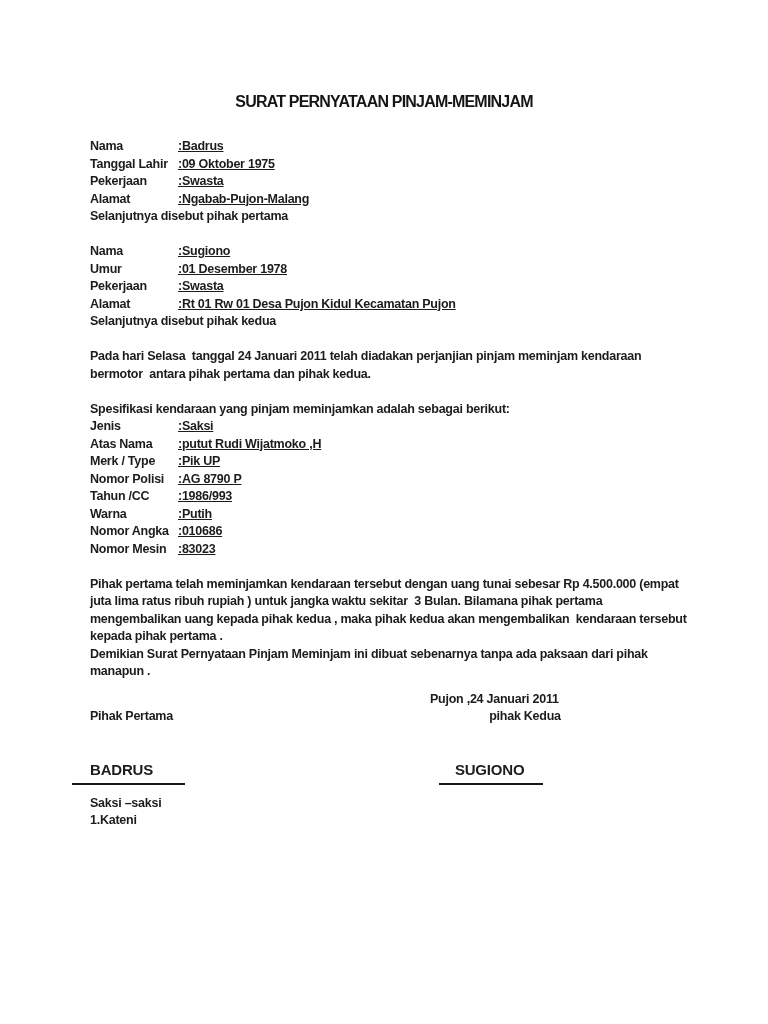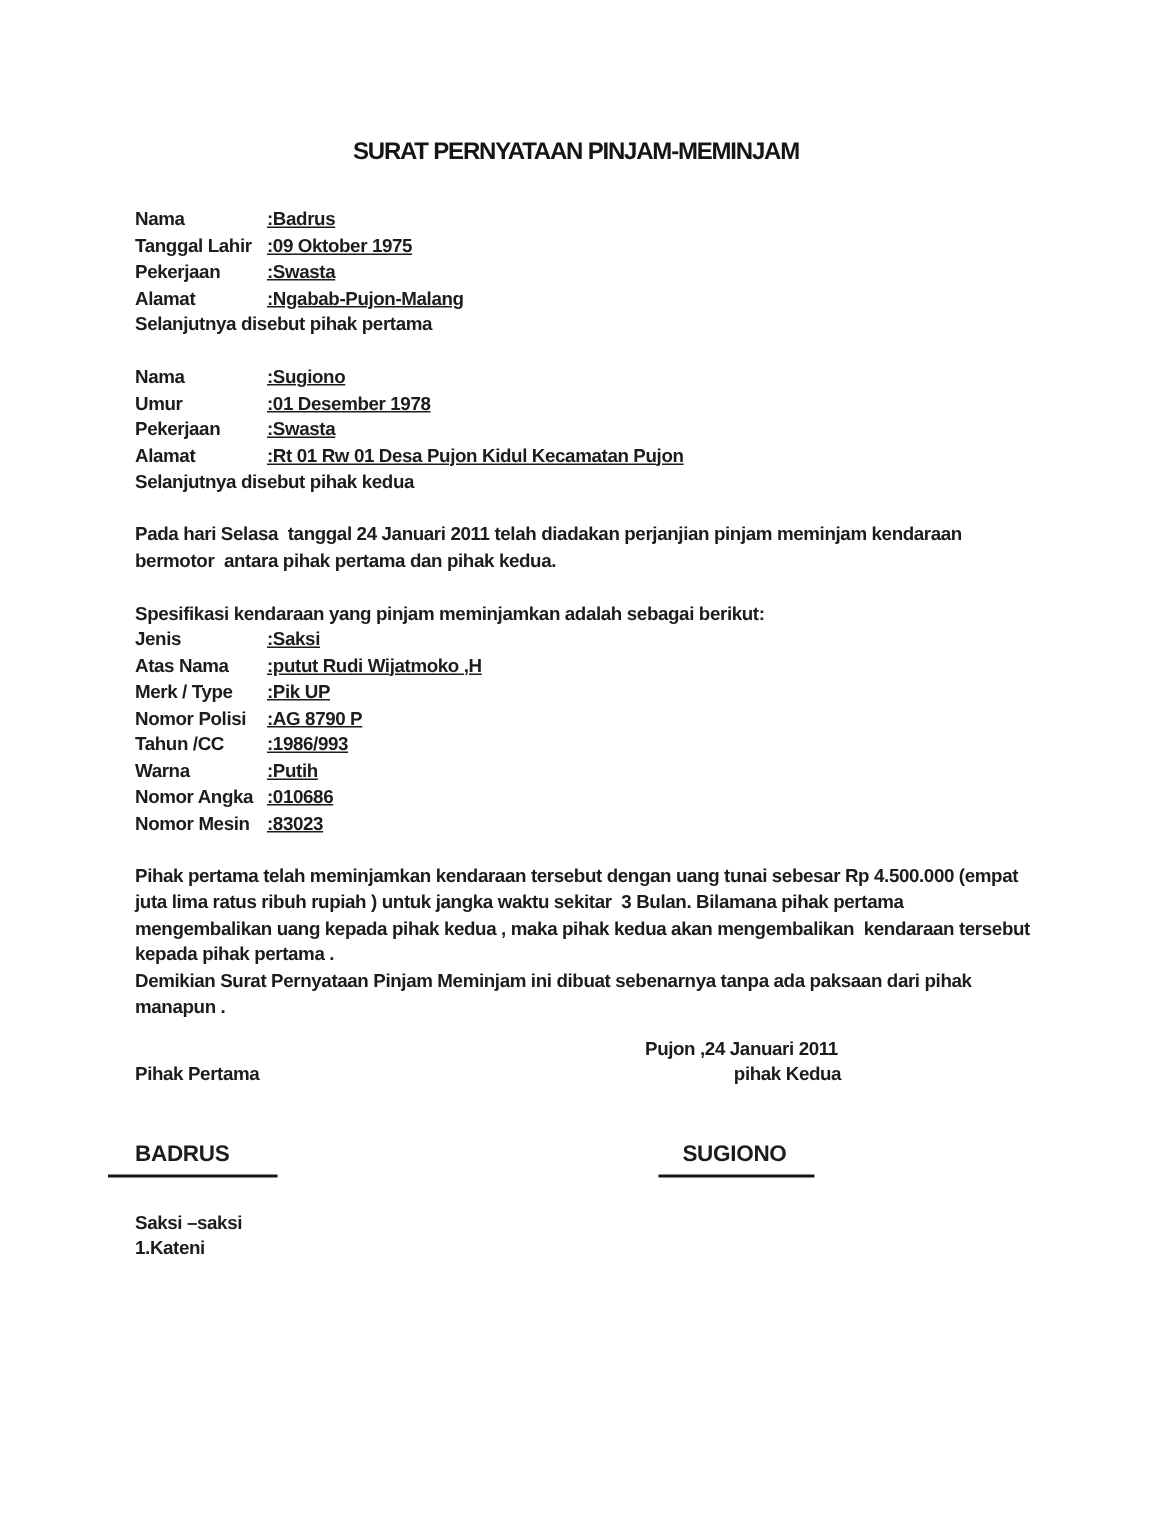--- a/index.html
+++ b/index.html
@@ -73,21 +73,21 @@
   .name-first {
     margin-left: -18px;
     padding-left: 18px;
     padding-right: 32px;
   }
   .name-second {
     margin-left: 250px;
     padding-left: 16px;
     padding-right: 19px;
   }
-  .witnesses { margin-top: 20px; }
+  .witnesses { margin-top: 8px; }
 </style>
 </head>
 <body>
 
 <div class="page">
 
   <div class="doc-title">SURAT PERNYATAAN PINJAM-MEMINJAM</div>
 
   <div class="content">
 

